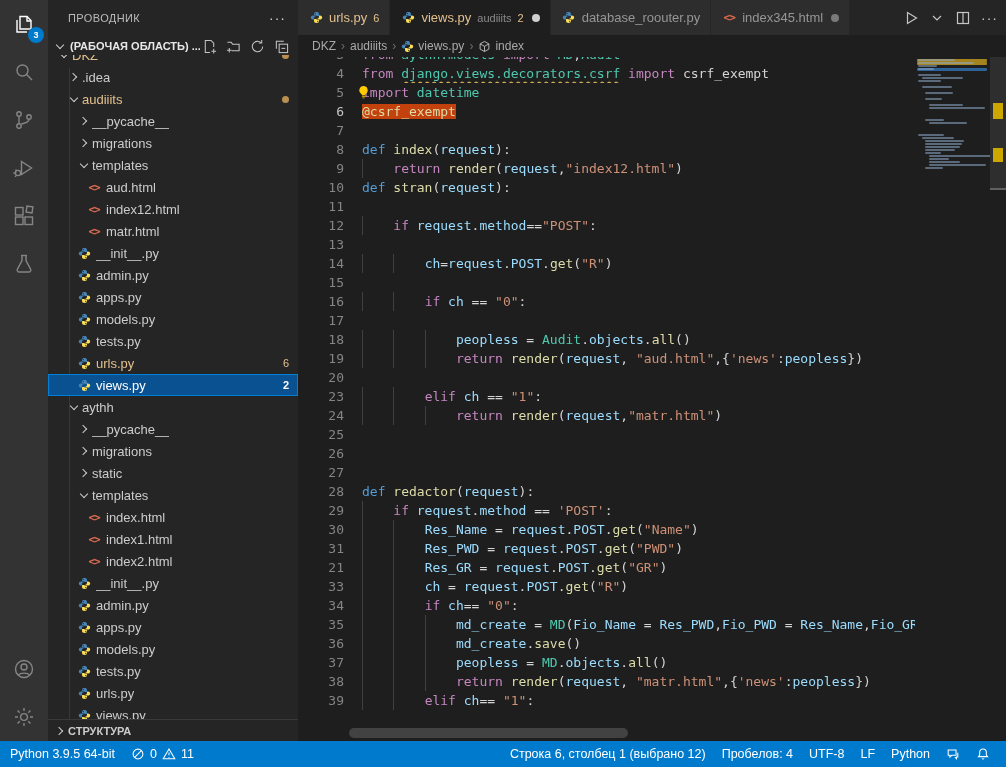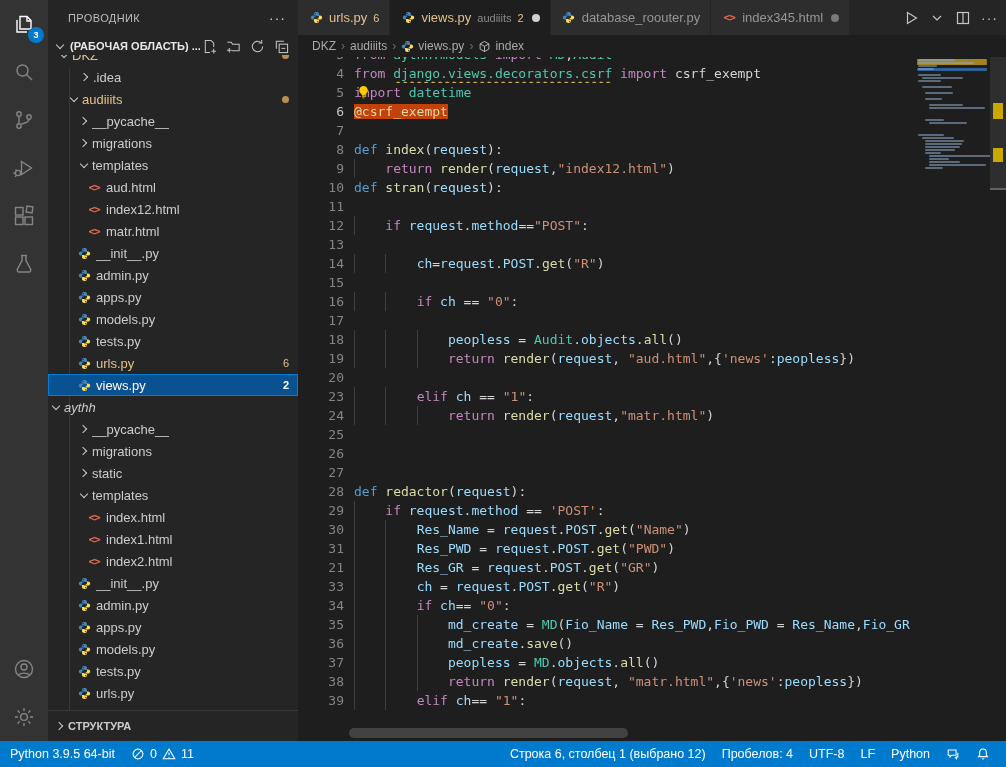--- a/index.html
+++ b/index.html
@@ -35,21 +35,21 @@
   .chev.exp i{transform:rotate(45deg);margin-top:-3px}
   .chev.col i{transform:rotate(-45deg);margin-left:-3px}
   .ficon{width:16px;flex:0 0 16px;height:16px;display:flex;align-items:center;justify-content:center;margin-right:4px}
   .ficon svg{width:13px;height:13px}
   .html-glyph{color:#e06c4f;font-family:"DejaVu Sans Mono",monospace;font-size:11px;font-weight:bold;letter-spacing:-1px}
   .trow .lbl{overflow:hidden;text-overflow:ellipsis}
   .trow .right{margin-left:auto;padding-right:9px;display:flex;align-items:center}
   .gitdot{width:7px;height:7px;border-radius:50%;background:#b9904f}
   .tbadge{font-size:11px;color:#e2c08d}
   .trow.selected .tbadge{color:#ffffff;font-weight:bold}
-  .sb-outline{position:absolute;left:0;right:0;bottom:0;height:31px;border-top:1px solid #3a3a3a;display:flex;align-items:center;font-size:11px;font-weight:bold;color:#cccccc;padding-left:4px;background:#252526;cursor:pointer}
+  .sb-outline{position:absolute;left:0;right:0;bottom:0;height:22px;border-top:1px solid #3a3a3a;display:flex;align-items:center;font-size:11px;font-weight:bold;color:#cccccc;padding-left:4px;background:#252526;cursor:pointer}
 
   
   .main{position:absolute;left:298px;top:0;width:708px;height:741px;background:#1e1e1e}
   .tabbar{height:35px;background:#252526;display:flex;align-items:stretch;position:relative}
   .tab{display:flex;align-items:center;padding:0 10px;background:#2d2d2d;border-right:1px solid #252526;font-size:13px;color:#969696;cursor:pointer;white-space:nowrap}
   .tab.active{background:#1e1e1e}
   .tab .ficon{margin-right:5px}
   .tab .tlabel.mod{color:#e2c08d}
   .tab .tdesc{font-size:11px;color:#8a8a8a;margin-left:6px}
   .tab .tnum{font-size:11px;color:#e2c08d;margin-left:6px}
@@ -65,21 +65,21 @@
   .bc-item{display:flex;align-items:center;cursor:pointer}
   .bc-sep{margin:0 5px;color:#6e6e6e}
   .bc-item svg{width:13px;height:13px;margin-right:4px}
 
   
   .editor{position:absolute;left:0;right:0;top:57px;bottom:0;overflow:hidden}
   .code{position:absolute;left:0;top:-12px;right:91px;font-family:"DejaVu Sans Mono",monospace;font-size:13px;line-height:19px}
   .cl{display:flex;height:19px}
   .ln{flex:0 0 46px;text-align:right;color:#858585;user-select:none}
   .ln.cur{color:#c6c6c6}
-  .lc{margin-left:10px;white-space:pre;position:relative;flex:1;overflow:hidden}
+  .lc{margin-left:18px;white-space:pre;position:relative;flex:1;overflow:hidden}
   .ig{position:absolute;top:0;bottom:0;width:1px;background:#404040}
   .tk-k{color:#C586C0}.tk-d{color:#569CD6}.tk-f{color:#DCDCAA}.tk-c{color:#4EC9B0}
   .tk-v{color:#9CDCFE}.tk-s{color:#CE9178}.tk-w{color:#D4D4D4}.tk-dec{color:#DCDCAA}
   .wavy{text-decoration:underline;text-decoration-style:wavy;text-decoration-color:#d9b45a;text-underline-offset:3px;text-decoration-skip-ink:none}
   .sel{background:#c2410c}
   .lightbulb{position:absolute;left:58px;top:28px;width:15px;height:15px;z-index:3}
 
   
   .minimap{position:absolute;top:0;right:16px;width:75px;bottom:0;background:#1e1e1e;cursor:pointer}
   .mm-row{position:absolute;height:2px;border-radius:1px}
@@ -204,21 +204,21 @@
         <div class="tree-inner" id="tree">
           <div class="trow mod" style="padding-left: 8px;">
             <span class="chev exp">
               <i></i>
             </span>
             <span class="lbl">DKZ</span>
             <span class="right">
               <span class="gitdot"></span>
             </span>
           </div>
-          <div class="trow" style="padding-left: 29px; align-items: center;">
+          <div class="trow" style="padding-left: 18px; align-items: center;">
             <span class="chev col">
               <i></i>
             </span>
             <span class="lbl">.idea</span>
           </div>
           <div class="trow mod" style="padding-left: 18px;">
             <span class="chev exp">
               <i></i>
             </span>
             <span class="lbl">audiiits</span>
@@ -324,21 +324,21 @@
               <svg viewBox="0 0 16 16">
                 <path fill="#4584b6" d="M7.9 1.2c-1.9 0-3 .8-3 2.1v1.6h3.2v.5H3.7C2.2 5.4 1 6.5 1 8s1.2 2.6 2.7 2.6h1.2V8.9c0-1.5 1.2-2.6 2.7-2.6H11V3.3c0-1.3-1.2-2.1-3.1-2.1zM6.4 2.4a.74.74 0 1 1 0 1.5.74.74 0 0 1 0-1.5z"></path>
                 <path fill="#ffde57" d="M8.1 14.8c1.9 0 3-.8 3-2.1v-1.6H7.9v-.5h4.4c1.5 0 2.7-1.1 2.7-2.6s-1.2-2.6-2.7-2.6h-1.2v1.7c0 1.5-1.2 2.6-2.7 2.6H5v3c0 1.3 1.2 2.1 3.1 2.1zm1.5-1.2a.74.74 0 1 1 0-1.5.74.74 0 0 1 0 1.5z"></path>
               </svg>
             </span>
             <span class="lbl">views.py</span>
             <span class="right">
               <span class="tbadge">2</span>
             </span>
           </div>
-          <div class="trow" style="padding-left: 0; font-style: italic;">
+          <div class="trow" style="padding-left: 18px;">
             <span class="chev exp">
               <i></i>
             </span>
             <span class="lbl">aythh</span>
           </div>
           <div class="trow" style="padding-left: 28px;">
             <span class="chev col">
               <i></i>
             </span>
             <span class="lbl">__pycache__</span>

